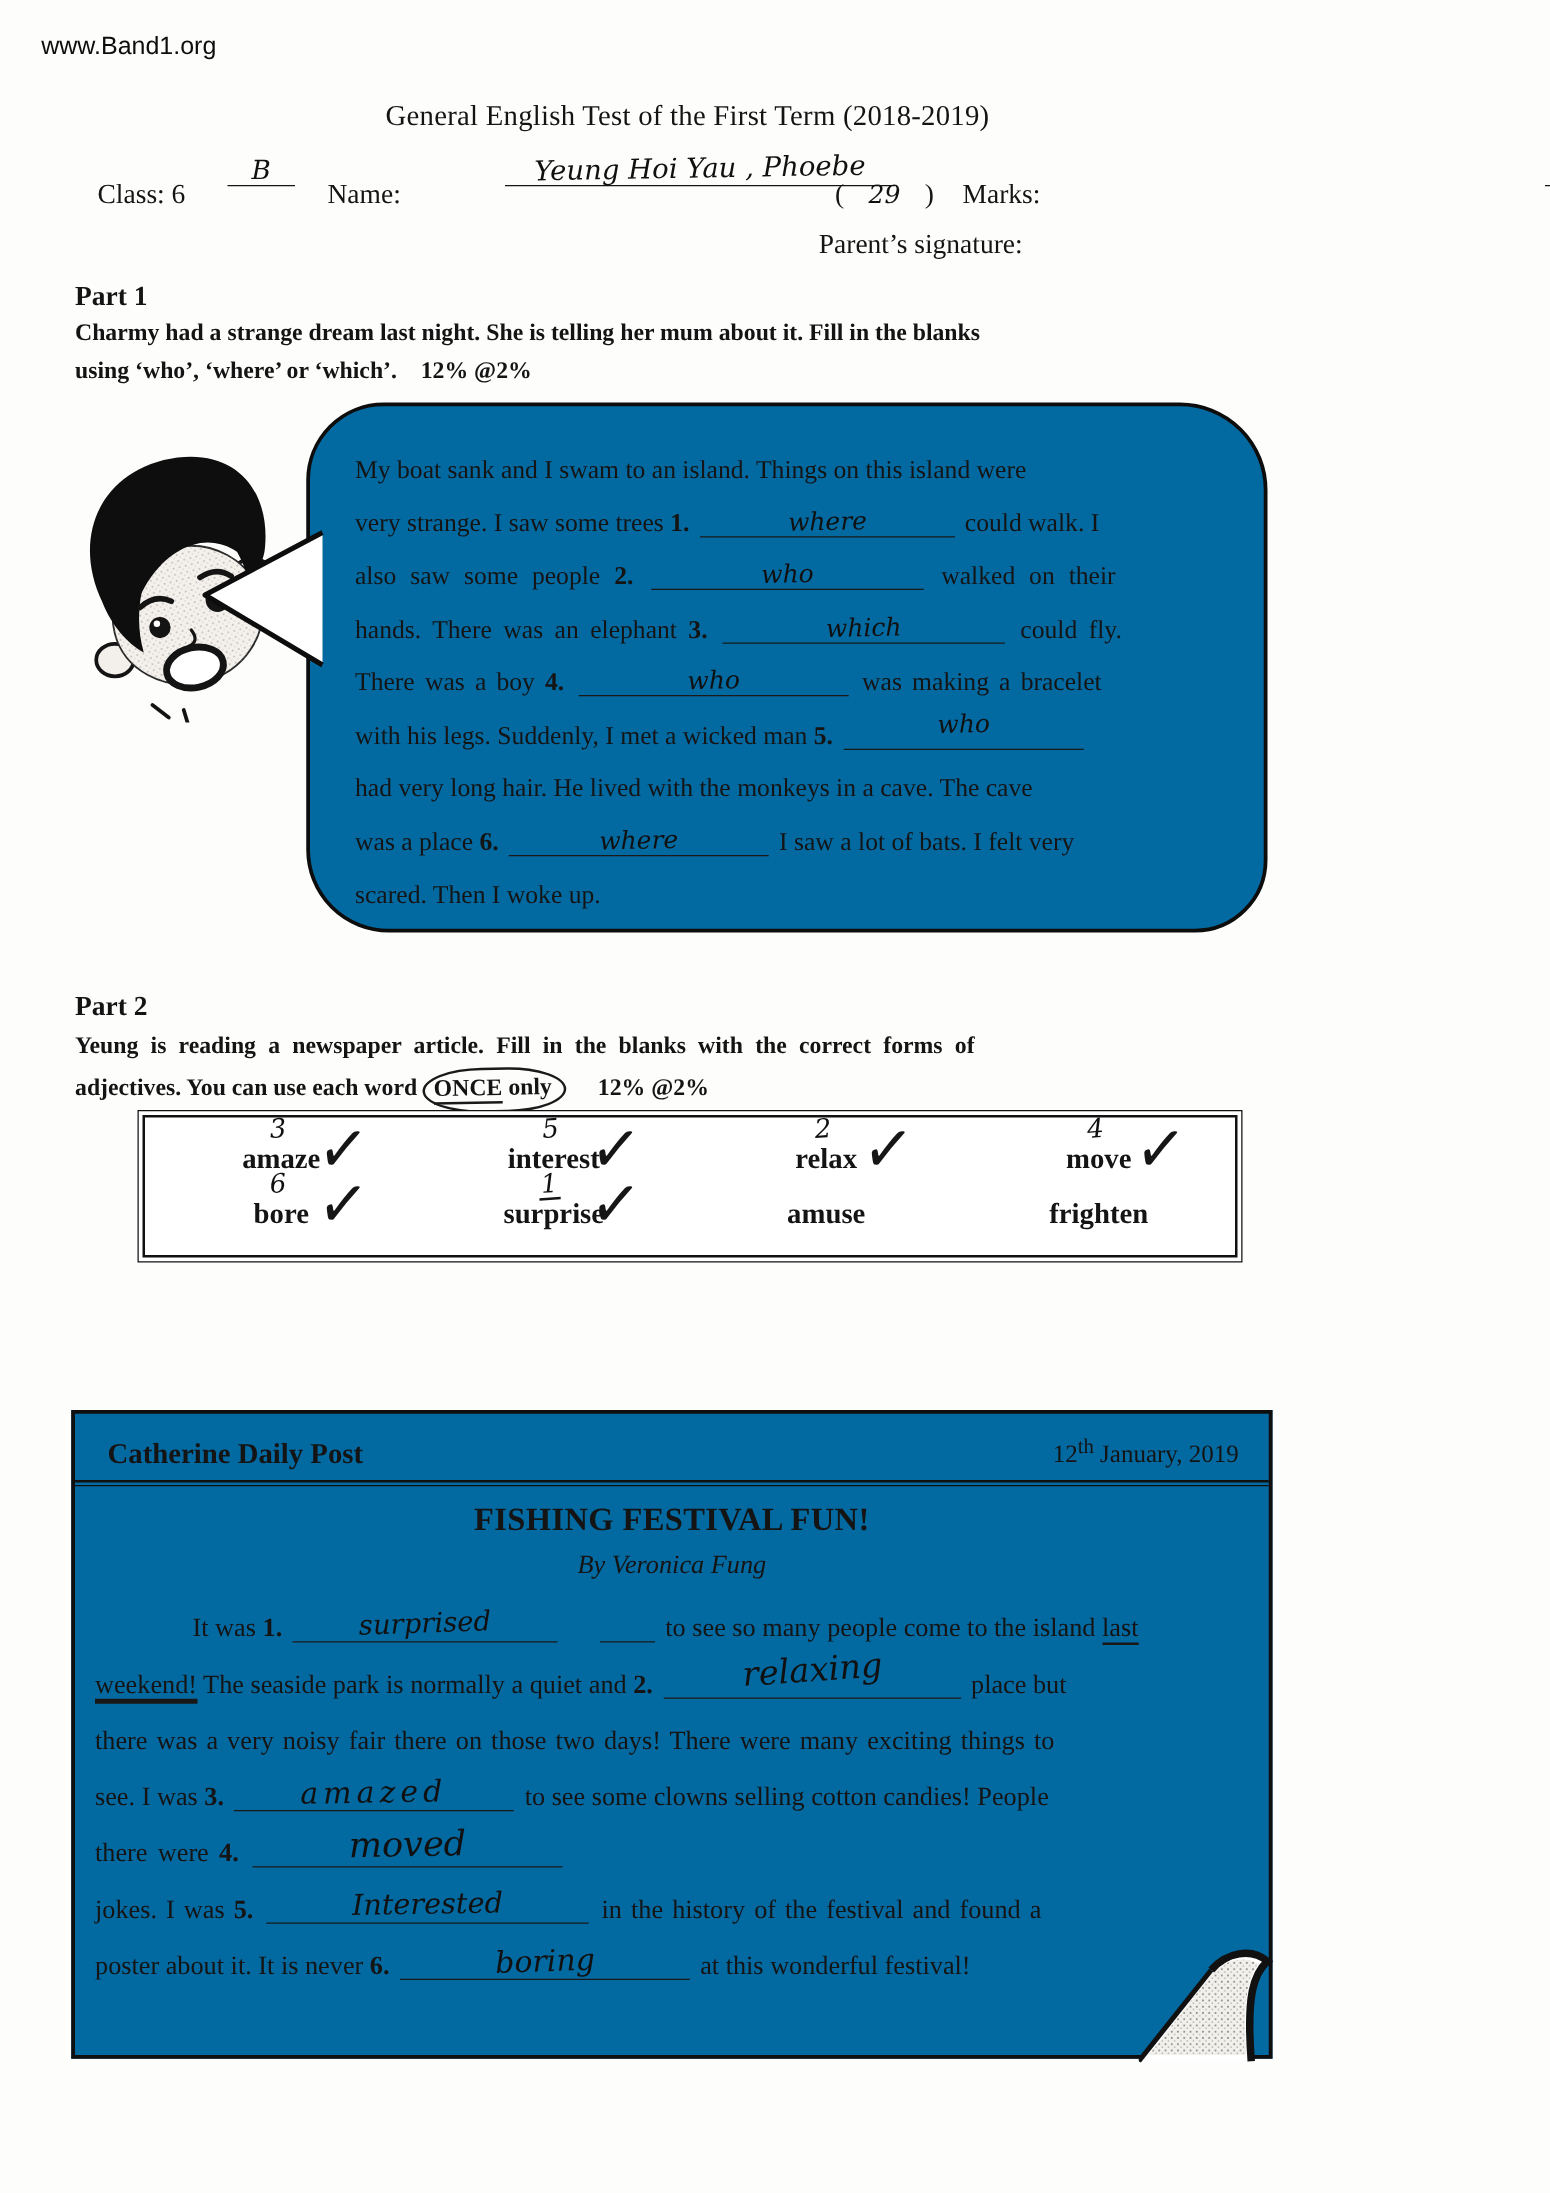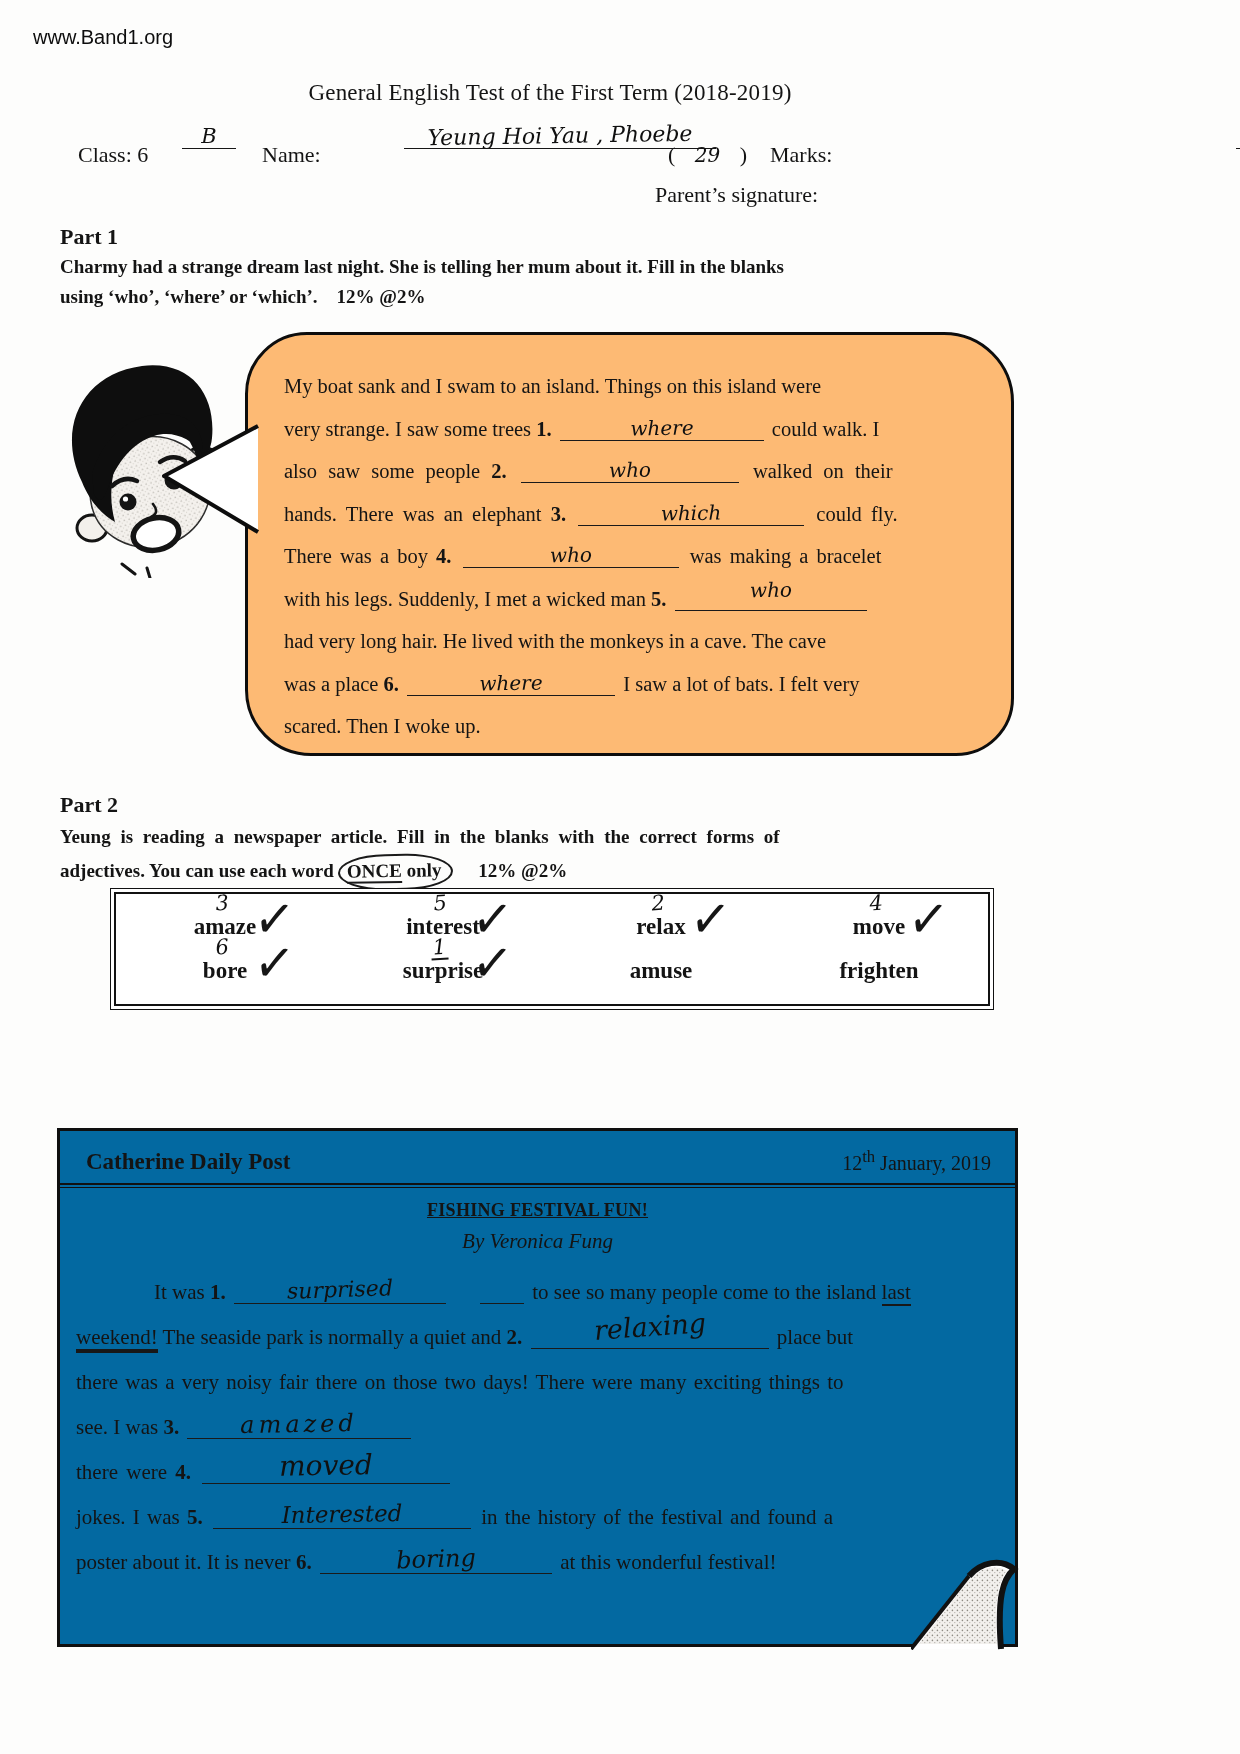--- a/index.html
+++ b/index.html
@@ -8,22 +8,22 @@
   .abs{position:absolute;}
   .site{left:33px;top:26px;font-family:"Liberation Sans",sans-serif;font-size:20px;color:#0d0d0d;}
   .title{left:0;top:80px;width:1100px;text-align:center;font-size:23px;letter-spacing:.2px;}
   .lbl{font-size:22px;}
   .uline-print{border-bottom:1.6px solid #161616;display:inline-block;height:26px;position:relative;vertical-align:-6px;}
   .hand{font-family:"DejaVu Serif",serif;font-style:italic;color:#101010;}
   .hw-on-line{position:absolute;left:0;right:0;bottom:1px;text-align:center;line-height:1;}
   .part-head{font-size:22px;font-weight:bold;}
   .instr{font-size:19px;font-weight:bold;line-height:30px;}
   
-  .bubble{left:245px;top:332px;width:763px;height:418px;border:3.5px solid #0d0d0d;
-          border-radius:62px 70px 58px 66px;background:#fdba74;}
+  .bubble{left:245px;top:322px;width:763px;height:418px;border:3.5px solid #0d0d0d;
+          border-radius:62px 70px 58px 66px;background:#0369a1;}
   .bubble-inner{padding:30px 28px 0 36px;}
   .tline{height:42.5px;line-height:42.5px;font-size:20.5px;white-space:nowrap;}
   .qnum{font-weight:bold;}
   .blank{display:inline-block;border-bottom:1.6px solid #1a1a1a;height:24px;position:relative;
          vertical-align:-5px;margin:0 3px;}
   .blank .hand{position:absolute;left:0;right:0;bottom:2px;text-align:center;line-height:1;
                font-size:20px;transform:rotate(-1deg);}
   .blank .b-raised{bottom:10px;}
   .uword{border-bottom:2.5px solid #181818;}
   .uword.thick{border-bottom:4px solid #181818;}
@@ -41,21 +41,21 @@
   .wnum.nu{border-bottom:2px solid #141414;padding:0 2px;}
   .check{position:absolute;top:-10px;left:50%;margin-left:30px;font-size:46px;font-weight:bold;
          font-family:"DejaVu Sans",sans-serif;transform:rotate(8deg) scaleY(1.2);line-height:1;color:#161616;}
   
   .article{left:57px;top:1128px;width:955px;height:513px;border:3px solid #0f0f0f;background:#0369a1;}
   .mastrow{display:flex;justify-content:space-between;align-items:flex-end;
            padding:16px 24px 8px 26px;border-bottom:2.5px solid #111;}
   .mast{font-size:23px;font-weight:bold;}
   .mdate{font-size:20px;}
   .rule2{border-top:1.6px solid #111;margin-top:2px;}
-  .headline{text-align:center;font-size:18px;font-weight:bold;margin-top:12px;letter-spacing:.3px;text-decoration:underline;}
+  .headline{text-align:center;font-size:26px;font-weight:bold;margin-top:12px;letter-spacing:.3px;}
   .byline{text-align:center;font-size:21px;font-style:italic;margin-top:8px;}
   .article-body{padding:16px 18px 0 16px;}
   .aline{height:45px;line-height:45px;font-size:21px;white-space:nowrap;}
   .aline .blank{height:26px;}
   .aline .blank .hand{font-size:22px;}
   .aline .blank .a-surprised{font-size:22px;transform:rotate(-2deg);}
   .aline .blank .a-relaxing{font-size:27px;bottom:8px;transform:rotate(-4deg);}
   .aline .blank .a-amazed{font-size:24px;letter-spacing:4px;}
   .aline .blank .a-moved{font-size:28px;bottom:3px;}
   .aline .blank .a-interested{font-size:23px;transform:rotate(-1deg);}
@@ -172,21 +172,21 @@
     <span class="mast">Catherine Daily Post</span>
     <span class="mdate"><span>12</span><sup>th</sup><span> January, 2019</span></span>
   </div>
   <div class="rule2"></div>
   <div class="headline">FISHING FESTIVAL FUN!</div>
   <div class="byline">By Veronica Fung</div>
   <div class="article-body" id="article-lines">
       <div class="aline" style="padding-left: 78px;"><span>It was </span><span class="qnum">1.&nbsp;</span><span class="blank" style="width: 212px;"><span class="hand a-surprised">surprised</span></span><span class="gapseg" style="width: 28px;"></span><span class="blank" style="width: 44px;"><span class="hand"></span></span><span> to see so many people come to the island </span><span class="uword">last</span></div>
       <div class="aline"><span class="uword thick">weekend!</span><span> The seaside park is normally a quiet and </span><span class="qnum">2.&nbsp;</span><span class="blank" style="width: 238px;"><span class="hand a-relaxing">relaxing</span></span><span> place but</span></div>
       <div class="aline" style="word-spacing: 2px;"><span>there was a very noisy fair there on those two days! There were many exciting things to</span></div>
-      <div class="aline"><span>see. I was </span><span class="qnum">3.&nbsp;</span><span class="blank" style="width: 224px;"><span class="hand a-amazed">amazed</span></span></div>
+      <div class="aline"><span>see. I was </span><span class="qnum">3.&nbsp;</span><span class="blank" style="width: 224px;"><span class="hand a-amazed">amazed</span></span><span> to see some clowns selling cotton candies! People</span></div>
       <div class="aline" style="word-spacing: 3px;"><span>there were </span><span class="qnum">4.&nbsp;</span><span class="blank" style="width: 248px;"><span class="hand a-moved">moved</span></span></div>
       <div class="aline" style="word-spacing: 2px;"><span>jokes. I was </span><span class="qnum">5.&nbsp;</span><span class="blank" style="width: 258px;"><span class="hand a-interested">Interested</span></span><span> in the history of the festival and found a</span></div>
       <div class="aline"><span>poster about it. It is never </span><span class="qnum">6.&nbsp;</span><span class="blank" style="width: 232px;"><span class="hand a-boring">boring</span></span><span> at this wonderful festival!</span></div>
     </div>
   <svg class="curl" width="108" height="96" viewBox="0 0 108 96">
     <path d="M0,95 L58,22 C70,8 90,4 103,15 C92,25 86,42 90,95 Z" fill="#ffffff"></path>
     <path d="M8,90 L58,26 C68,14 84,10 96,17 C88,27 83,44 86,90 Z" fill="url(#stipc)"></path>
     <defs>
         <pattern id="stipc" width="5" height="5" patternUnits="userSpaceOnUse">
       <rect width="5" height="5" fill="#f2f0ed"></rect>

